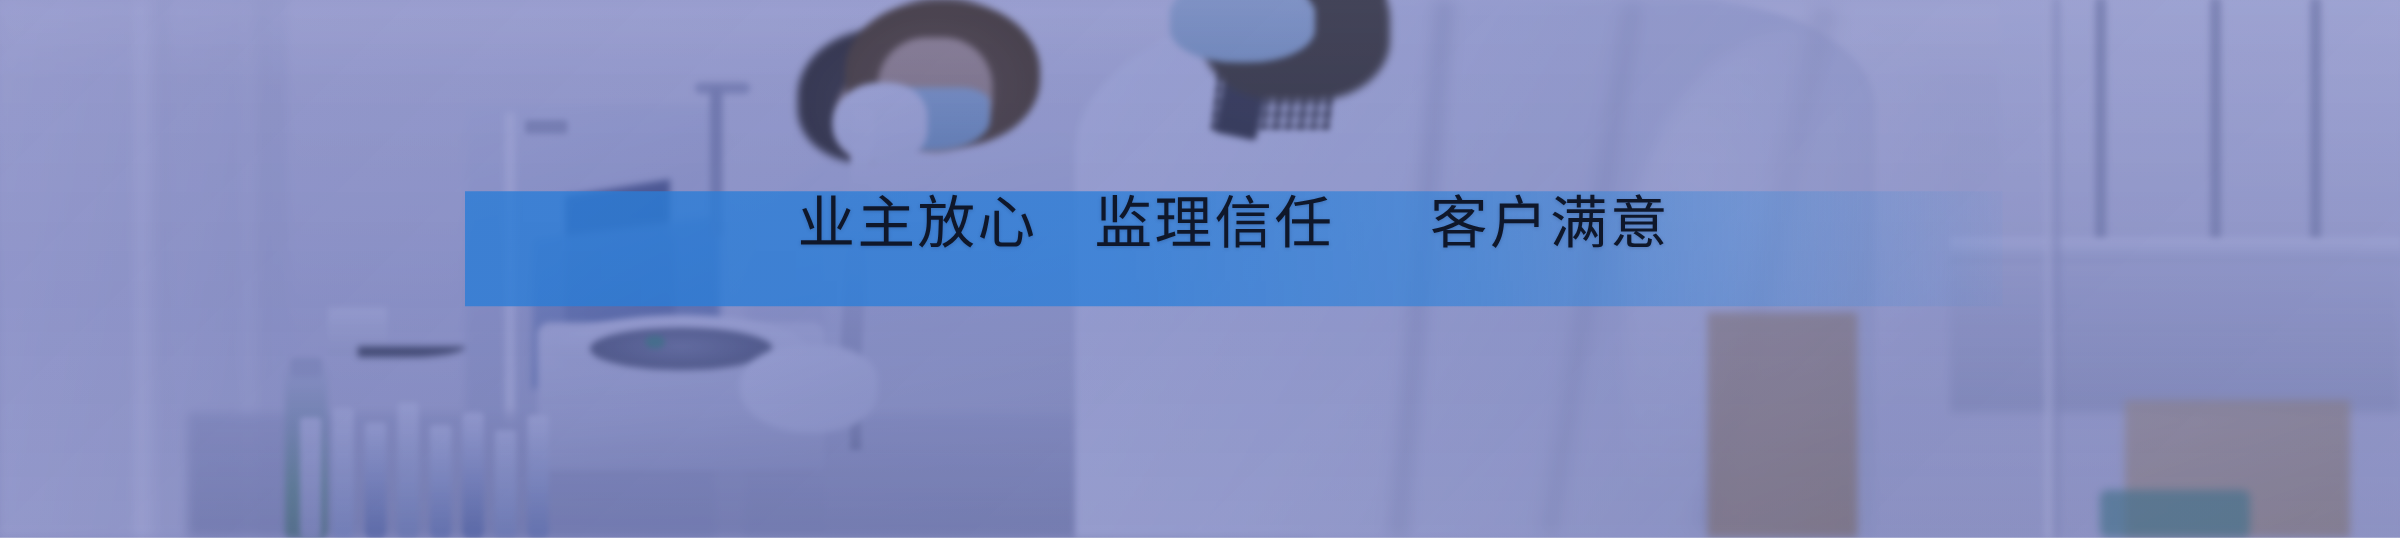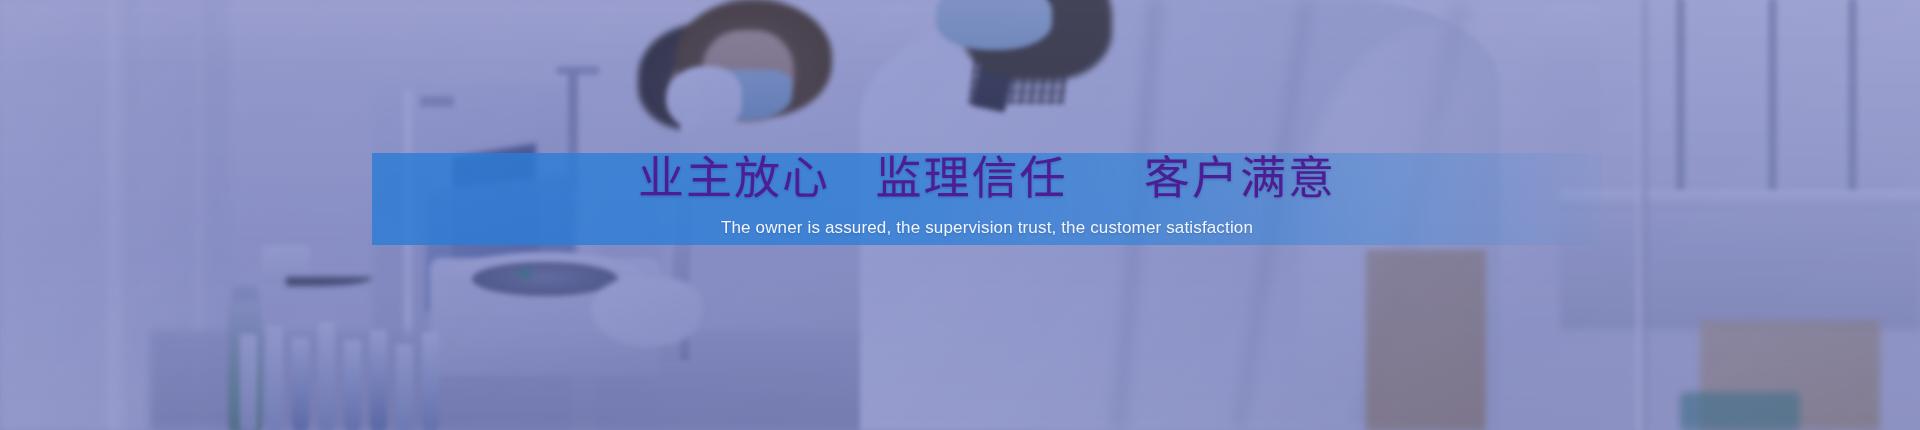--- a/index.html
+++ b/index.html
@@ -518,21 +518,21 @@
     width: 1230px;
     height: 130px;
     display: flex;
     flex-direction: column;
     align-items: center;
     justify-content: flex-start;
     padding-top: 12px;
   }
 
   .headline {
-    color: #4c1d95;
+    color: #0f172a;
     font-size: 46px;
     line-height: 1.16;
     font-weight: 400;
     letter-spacing: 2px;
     white-space: nowrap;
     text-shadow: 0 1px 3px rgba(20,46,92,.28);
     margin: 0;
   }
   .headline .gap { display: inline-block; width: 16px; }
 
@@ -637,16 +637,15 @@
 
   <div class="copy">
     <div class="headline">
       <span>业主放心</span>
       <span class="gap"></span>
       <span>监理信任</span>
       <span class="gap"></span>
       <span class="gap"></span>
       <span>客户满意</span>
     </div>
-    <div class="subline">The owner is assured, the supervision trust, the customer satisfaction</div>
   </div>
 
 </div>
 
 </body></html>

